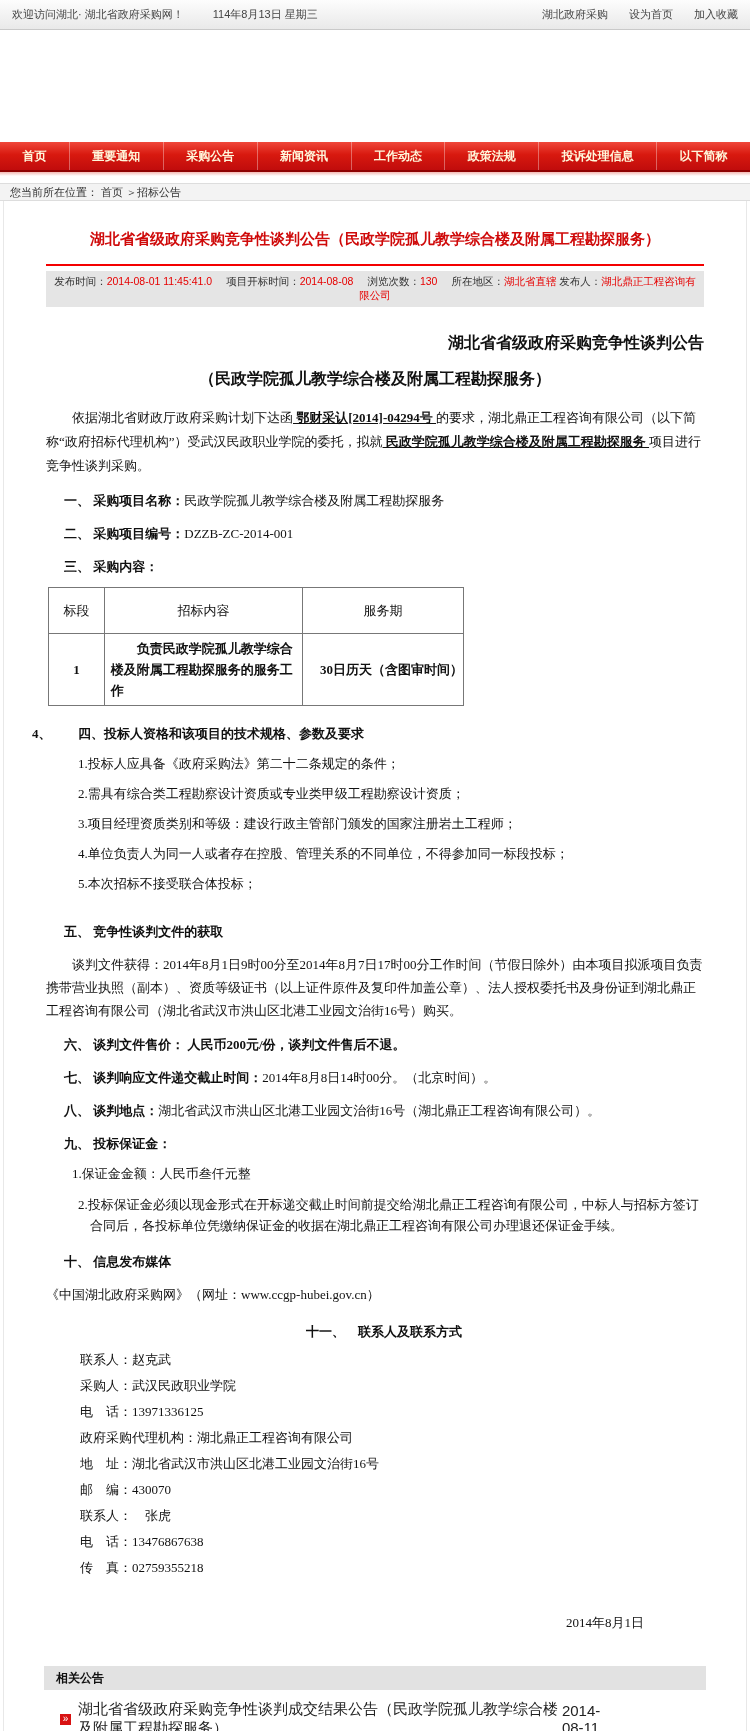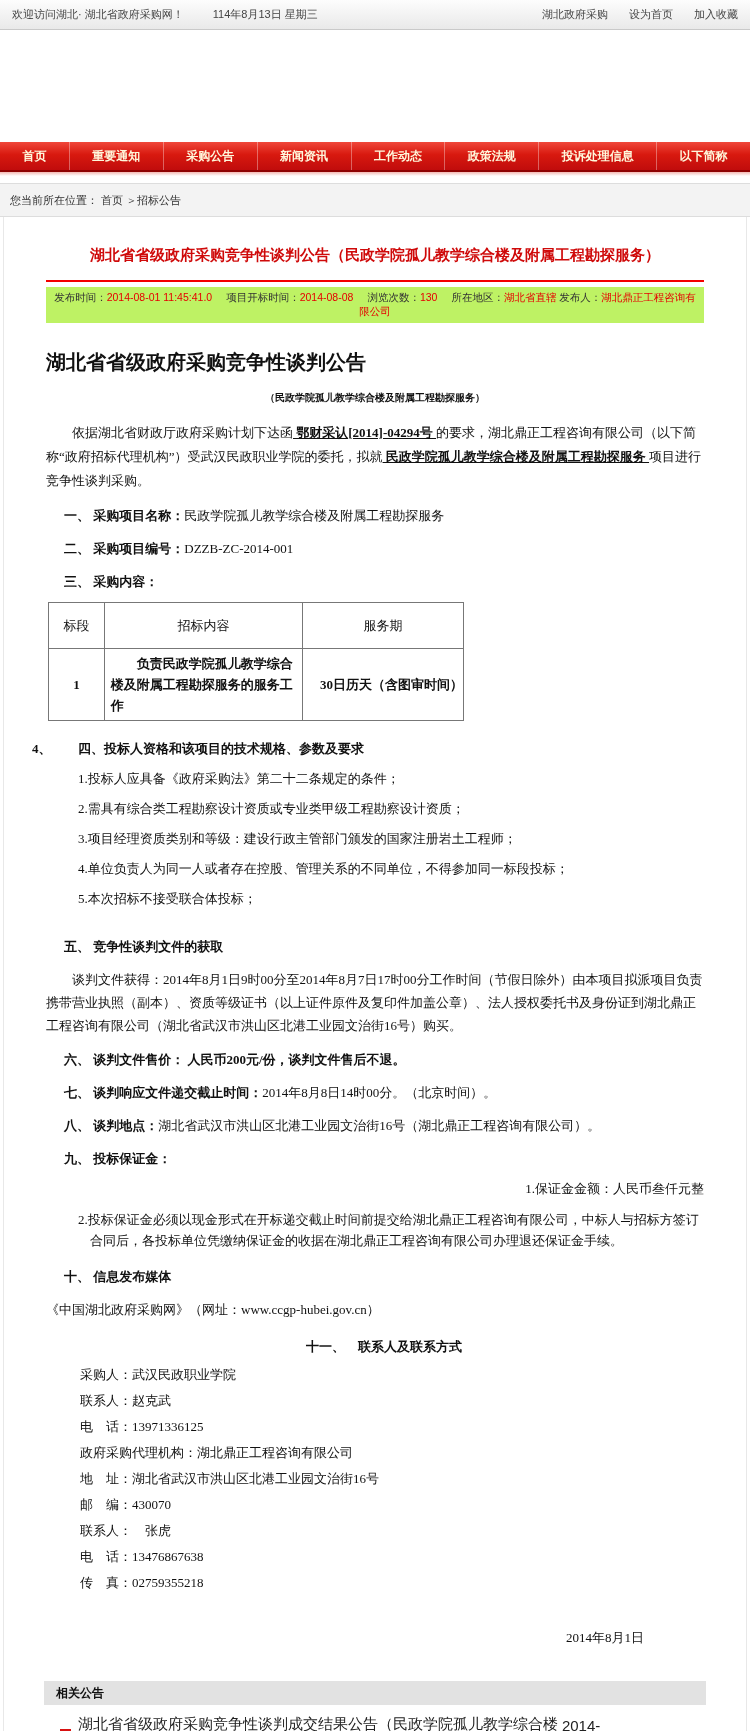--- a/index.html
+++ b/index.html
@@ -18,37 +18,37 @@
   
   .nav { height:30px; background:linear-gradient(180deg,#f0473a 0%,#d8190f 45%,#c00c0c 100%);
          border-bottom:2px solid #8e0202; display:flex; }
   .nav-item { flex:1 1 auto; display:flex; align-items:center; justify-content:center; color:#fff8dc;
               font-size:12px; font-weight:bold; text-decoration:none; cursor:pointer;
               border-right:1px solid rgba(255,255,255,.35); }
   .nav-item:last-child { border-right:none; }
   .nav-strip { height:4px; background:linear-gradient(180deg,#f3b9b3,#ffffff); }
 
   
-  .breadcrumb { margin-top:7px; height:34px; background:#f3f3f3; border-top:1px solid #ddd; border-bottom:1px solid #ddd;
+  .breadcrumb { margin-top:7px; height:18px; background:#f3f3f3; border-top:1px solid #ddd; border-bottom:1px solid #ddd;
                 display:flex; align-items:center; padding:0 10px; font-size:11px; color:#333;font-family:Liberation Mono, monospace; }
   .breadcrumb a { color:#333; text-decoration:none; margin:0 3px; cursor:pointer; }
 
   
   .main-box { margin:0 3px; border:1px solid #e8e8e8; border-top:none; background:#fff; padding-bottom:16px; }
 
   .page-title { color:#cf0a0a; font-size:15px; font-weight:bold; text-align:center; padding:26px 20px 0; line-height:24px; }
   .red-rule { border-top:2px solid #f40000; margin:13px 42px 0; }
-  .meta-bar { margin:5px 42px 0; background:#bef264; padding:4px 5px; text-align:center; font-size:10.5px; color:#333; }
+  .meta-bar { margin:5px 42px 0; background:#e5e5e5; padding:4px 5px; text-align:center; font-size:10.5px; color:#333; }
   .meta-bar .ml { margin-left:14px; }
   .meta-bar .mv { color:#e60000; }
 
   
   .doc { margin:0 42px; font-family:"Liberation Serif", serif; font-size:13px; color:#111; }
-  .doc-t1 { margin-top:26px; text-align:left; font-weight:bold; font-size:20px; }
-  .doc-t2 { margin-top:15px; text-align:center; font-weight:bold; font-size:10px; }
+  .doc-t1 { margin-top:26px; text-align:right; font-weight:bold; font-size:16px; }
+  .doc-t2 { margin-top:15px; text-align:center; font-weight:bold; font-size:16px; }
   .intro { margin-top:16px; line-height:24px; text-indent:2em; }
   .u { font-weight:bold; text-decoration:underline; }
   .sec-row { margin-top:13px; line-height:20px; padding-left:18px; position:relative; }
   .sec-b { font-weight:bold; }
   .margin-note { position:absolute; left:-14px; top:0; font-weight:bold; font-family:"Liberation Serif", serif; }
   .list-item { margin-top:10px; line-height:20px; padding-left:32px; }
   .list-hang { margin-top:10px; line-height:21px; padding-left:44px; text-indent:-12px; }
   .para { margin-top:11px; line-height:23px; text-indent:2em; }
   .para-flat { margin-top:11px; line-height:23px; }
   .contact-line { margin-top:10px; line-height:16px; padding-left:34px; }
@@ -169,30 +169,30 @@
       <div class="sec-row" style="margin-top:28px;"><span class="sec-b">五、</span> <span class="sec-b">竞争性谈判文件的获取</span></div>
       <p class="para">谈判文件获得：2014年8月1日9时00分至2014年8月7日17时00分工作时间（节假日除外）由本项目拟派项目负责携带营业执照（副本）、资质等级证书（以上证件原件及复印件加盖公章）、法人授权委托书及身份证到湖北鼎正工程咨询有限公司（湖北省武汉市洪山区北港工业园文治街16号）购买。</p>
 
       <div class="sec-row"><span class="sec-b">六、</span> <span class="sec-b">谈判文件售价：</span><span class="sec-b">  人民币200元/份，谈判文件售后不退。</span></div>
 
       <div class="sec-row"><span class="sec-b">七、</span> <span class="sec-b">谈判响应文件递交截止时间：</span><span>2014年8月8日14时00分。（北京时间）。</span></div>
 
       <div class="sec-row"><span class="sec-b">八、</span> <span class="sec-b">谈判地点：</span><span>湖北省武汉市洪山区北港工业园文治街16号（湖北鼎正工程咨询有限公司）。</span></div>
 
       <div class="sec-row"><span class="sec-b">九、</span> <span class="sec-b">投标保证金：</span></div>
-      <div class="list-item" style="padding-left:26px;text-align:right;">1.保证金金额：人民币叁仟元整</div>
+      <div class="list-item" style="padding-left:26px;">1.保证金金额：人民币叁仟元整</div>
       <div class="list-hang">2.投标保证金必须以现金形式在开标递交截止时间前提交给湖北鼎正工程咨询有限公司，中标人与招标方签订合同后，各投标单位凭缴纳保证金的收据在湖北鼎正工程咨询有限公司办理退还保证金手续。</div>
 
       <div class="sec-row" style="margin-top:16px;"><span class="sec-b">十、</span> <span class="sec-b">信息发布媒体</span></div>
       <p class="para-flat">《中国湖北政府采购网》（网址：www.ccgp-hubei.gov.cn）</p>
 
       <div class="sec-row" style="margin-top:16px;text-align:center;"><span class="sec-b">十一、</span>　<span class="sec-b">联系人及联系方式</span></div>
 
+      <div class="contact-line">联系人：赵克武</div>
       <div class="contact-line">采购人：武汉民政职业学院</div>
-      <div class="contact-line">联系人：赵克武</div>
       <div class="contact-line">电　话：13971336125</div>
       <div class="contact-line">政府采购代理机构：湖北鼎正工程咨询有限公司</div>
       <div class="contact-line">地　址：湖北省武汉市洪山区北港工业园文治街16号</div>
       <div class="contact-line">邮　编：430070</div>
       <div class="contact-line">联系人：　张虎</div>
       <div class="contact-line">电　话：13476867638</div>
       <div class="contact-line">传　真：02759355218</div>
 
       <div class="sign-date">2014年8月1日</div>
     </div>

